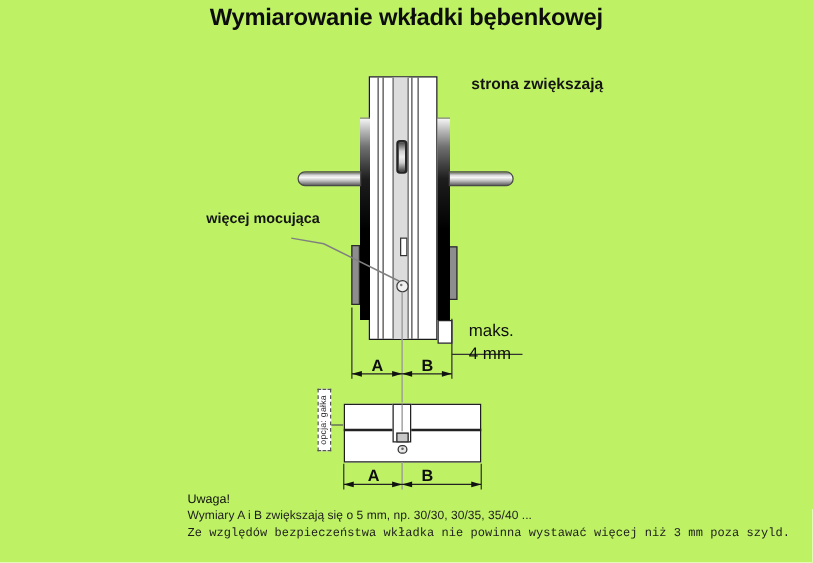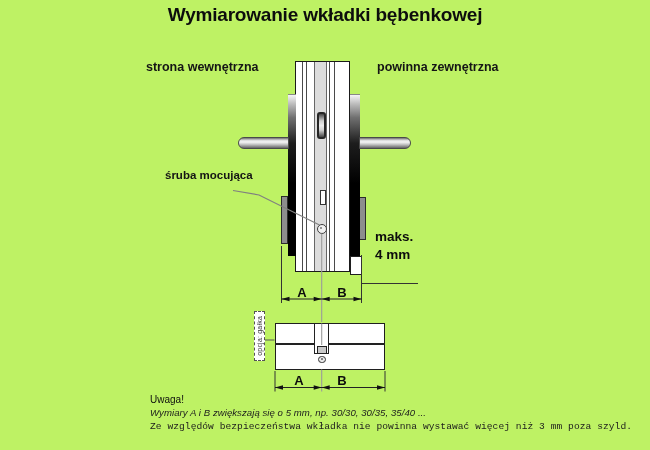--- a/index.html
+++ b/index.html
@@ -38,21 +38,21 @@
   .cam{
     left:317px;top:112px;width:9px;height:26.5px;z-index:7;border:2px solid #262626;border-radius:3px;
     background:linear-gradient(180deg,#454545,#cfcfcf 30%,#ececec 50%,#cfcfcf 70%,#454545);
   }
   .keyway{left:319.5px;top:190px;width:6.5px;height:15px;z-index:7;border:1.5px solid #333;background:#fdfdfd;}
   .screw{left:316.5px;top:223.5px;width:10px;height:10px;z-index:7;border:1.5px solid #3d3d3d;border-radius:50%;background:#f0f0f0;}
   .screw::after{content:"";position:absolute;left:2.2px;top:2.2px;width:2.4px;height:2.4px;border-radius:50%;background:#777;}
   .protrusion{left:349.5px;top:255.5px;width:12.5px;height:19px;z-index:5;border:1.5px solid #1f1f1f;background:#fff;}
   
   .dimlabel{width:18px;text-align:center;font-size:13px;font-weight:bold;color:#0d0d0d;z-index:9;}
-  .maks{left:375px;top:228px;font-size:13.5px;font-weight:bold;line-height:18px;color:#0d0d0d;z-index:9;}
+  .maks{left:375px;top:256px;font-size:13.5px;font-weight:normal;line-height:18px;color:#0d0d0d;z-index:9;}
   .screwlabel{left:165px;top:167px;font-size:11.5px;font-weight:bold;line-height:17px;color:#141414;z-index:9;}
   
   .cyl-body{left:275px;top:322.5px;width:110px;height:47px;border:1.4px solid #1f1f1f;background:#fff;z-index:3;}
   .cyl-midline{left:275px;top:343px;width:110px;height:1.6px;background:#222;z-index:4;}
   .cyl-notch{left:314px;top:322.5px;width:15px;height:31px;background:#fff;border:1.2px solid #222;z-index:5;}
   .cyl-caminner{left:316.5px;top:345.5px;width:10px;height:8.5px;border:1.5px solid #222;background:#c8c8c8;z-index:6;}
   .cyl-screw{left:318px;top:355.5px;width:7.5px;height:7.5px;border:1.2px solid #333;border-radius:50%;background:#e8e8e8;z-index:6;}
   .cyl-screw::after{content:"";position:absolute;left:1.8px;top:1.8px;width:1.8px;height:1.8px;border-radius:50%;background:#666;}
   .option-box{
     left:254px;top:311px;width:11px;height:50px;border:1px dashed #555;background:#fff;z-index:6;
@@ -67,22 +67,21 @@
   .note-line{left:150px;font-size:9.6px;color:#1c1c1c;letter-spacing:0.05px;}
   svg.overlay{position:absolute;left:0;top:0;z-index:8;pointer-events:none;}
 </style>
 </head>
 <body>
 
 <div id="stage">
 
   <div class="abs title">Wymiarowanie wkładki bębenkowej</div>
 
-  <div class="abs side-label" style="left:146px;top:60px;">strona wewnętrzna</div>
-  <div class="abs side-label" style="left:377px;top:60px;">powinna zewnętrzna</div>
+  <div class="abs side-label" style="left:377px;top:60px;">strona zwiększają</div>
 
   <div class="abs door"></div>
   <div class="abs vline" style="left:301.5px;"></div>
   <div class="abs vline" style="left:306px;"></div>
   <div class="abs strip"></div>
   <div class="abs vline" style="left:329px;"></div>
   <div class="abs vline" style="left:334px;"></div>
 
   <div class="abs graybar left"></div>
   <div class="abs graybar right"></div>
@@ -122,21 +121,21 @@
     <line x1="385" y1="371" x2="385" y2="391.5" stroke="#333" stroke-width="1"></line>
 
     <line x1="275" y1="387.5" x2="385" y2="387.5" stroke="#222" stroke-width="1"></line>
     <polygon points="275,387.5 283,385.2 283,389.8" fill="#111"></polygon>
     <polygon points="321.7,387.5 313.7,385.2 313.7,389.8" fill="#111"></polygon>
     <polygon points="321.7,387.5 329.7,385.2 329.7,389.8" fill="#111"></polygon>
     <polygon points="385,387.5 377,385.2 377,389.8" fill="#111"></polygon>
   </svg>
 
   <div class="abs screwlabel">
-    <div>śruba mocująca</div>
+    <div>więcej mocująca</div>
   </div>
   <div class="abs maks">
     <div>maks.</div>
     <div>4 mm</div>
   </div>
 
   <div class="abs dimlabel" style="left:293px;top:285px;">A</div>
   <div class="abs dimlabel" style="left:333px;top:285px;">B</div>
 
   <div class="abs cyl-body"></div>
@@ -145,16 +144,16 @@
   <div class="abs cyl-caminner"></div>
   <div class="abs cyl-screw"></div>
   <div class="abs option-box">
     <span>opcja: gałka</span>
   </div>
 
   <div class="abs dimlabel" style="left:290px;top:373px;">A</div>
   <div class="abs dimlabel" style="left:333px;top:373px;">B</div>
 
   <div class="abs note-head">Uwaga!</div>
-  <div class="abs note-line" style="top:407px;font-style:italic;">Wymiary A i B zwiększają się o 5 mm, np. 30/30, 30/35, 35/40 ...</div>
+  <div class="abs note-line" style="top:407px;">Wymiary A i B zwiększają się o 5 mm, np. 30/30, 30/35, 35/40 ...</div>
   <div class="abs note-line" style="top:421px;font-family:Liberation Mono, monospace;">Ze względów bezpieczeństwa wkładka nie powinna wystawać więcej niż 3 mm poza szyld.</div>
 
 </div>
 
 </body></html>

